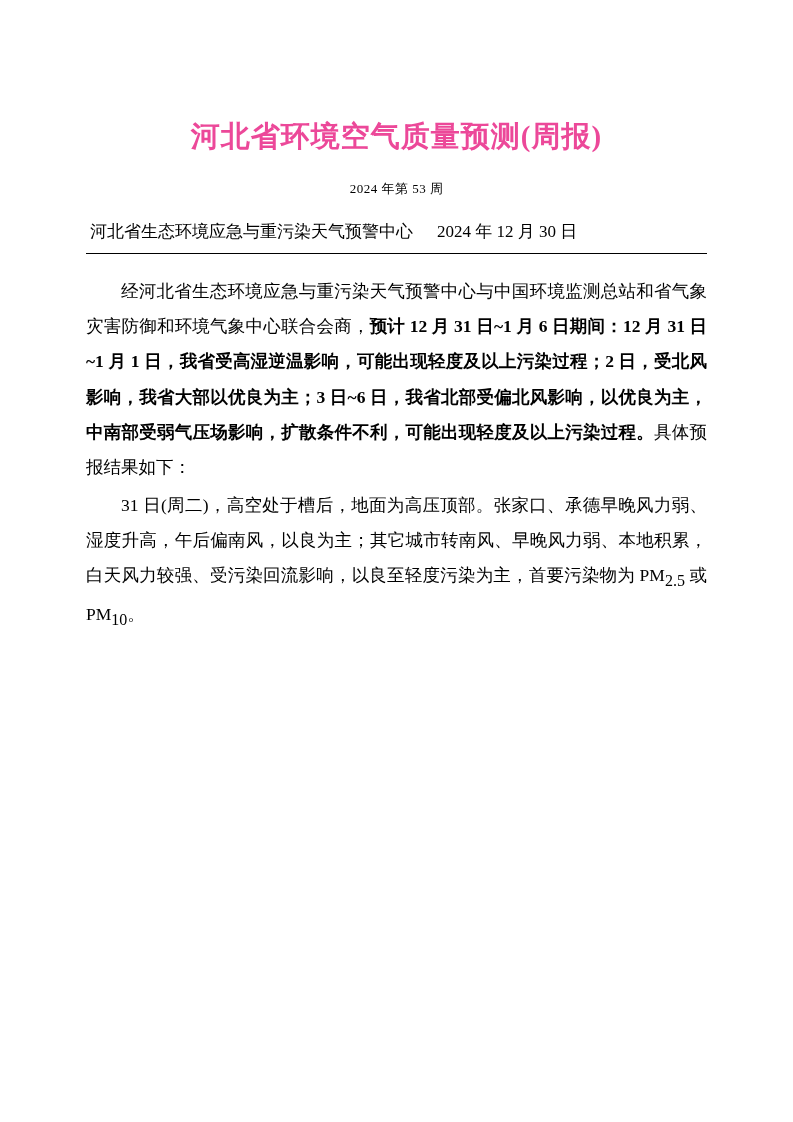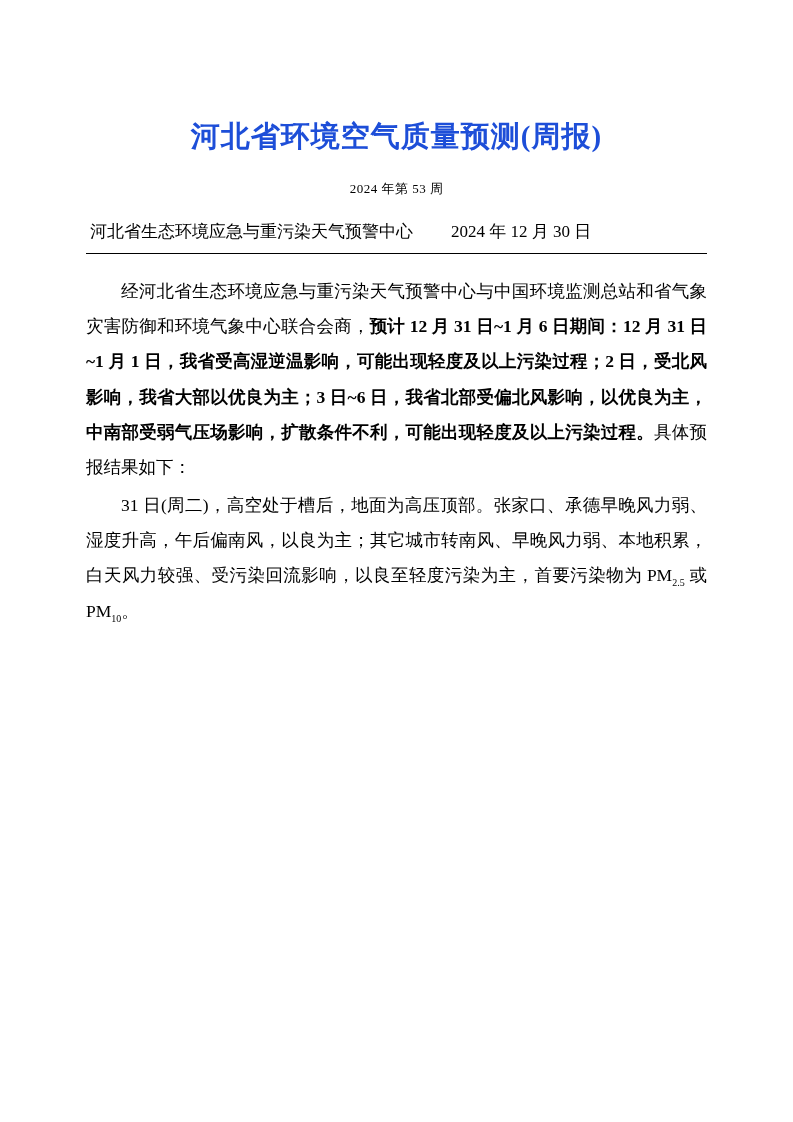--- a/index.html
+++ b/index.html
@@ -16,21 +16,21 @@
   }
   .page {
     width: 793px;
     height: 1122px;
     box-sizing: border-box;
     padding: 96px 86px 0 86px;
     position: relative;
   }
   .doc-title {
     text-align: center;
-    color: #1d4ed8;
+    color: #ec4899;
     font-weight: bold;
     font-size: 29px;
     letter-spacing: 1px;
     margin: 22px 0 0 0;
     line-height: 1.3;
     font-family: "Liberation Serif", "DejaVu Serif", serif;
   }
   .doc-subtitle {
     text-align: center;
     font-size: 13px;
@@ -42,21 +42,21 @@
     align-items: center;
     justify-content: flex-start;
     font-size: 17px;
     margin-top: 22px;
     padding: 0 4px;
   }
   .meta-org {
     white-space: nowrap;
   }
   .meta-date {
-    margin-left: 38px;
+    margin-left: 24px;
     white-space: nowrap;
   }
   .rule {
     border: none;
     border-top: 1.6px solid #000;
     margin: 10px 0 0 0;
     width: 100%;
   }
   .body-text {
     font-size: 17.5px;
@@ -73,21 +73,21 @@
     text-align: justify;
     text-justify: inter-ideograph;
   }
   p.para + p.para {
     margin-top: 2px;
   }
   .b {
     font-weight: bold;
   }
   sub {
-    font-size: 10px;
+    font-size: 16px;
     vertical-align: sub;
   }
 </style>
 </head>
 <body>
 
 <div class="page">
 
   <h1 class="doc-title">河北省环境空气质量预测(周报)</h1>
 

